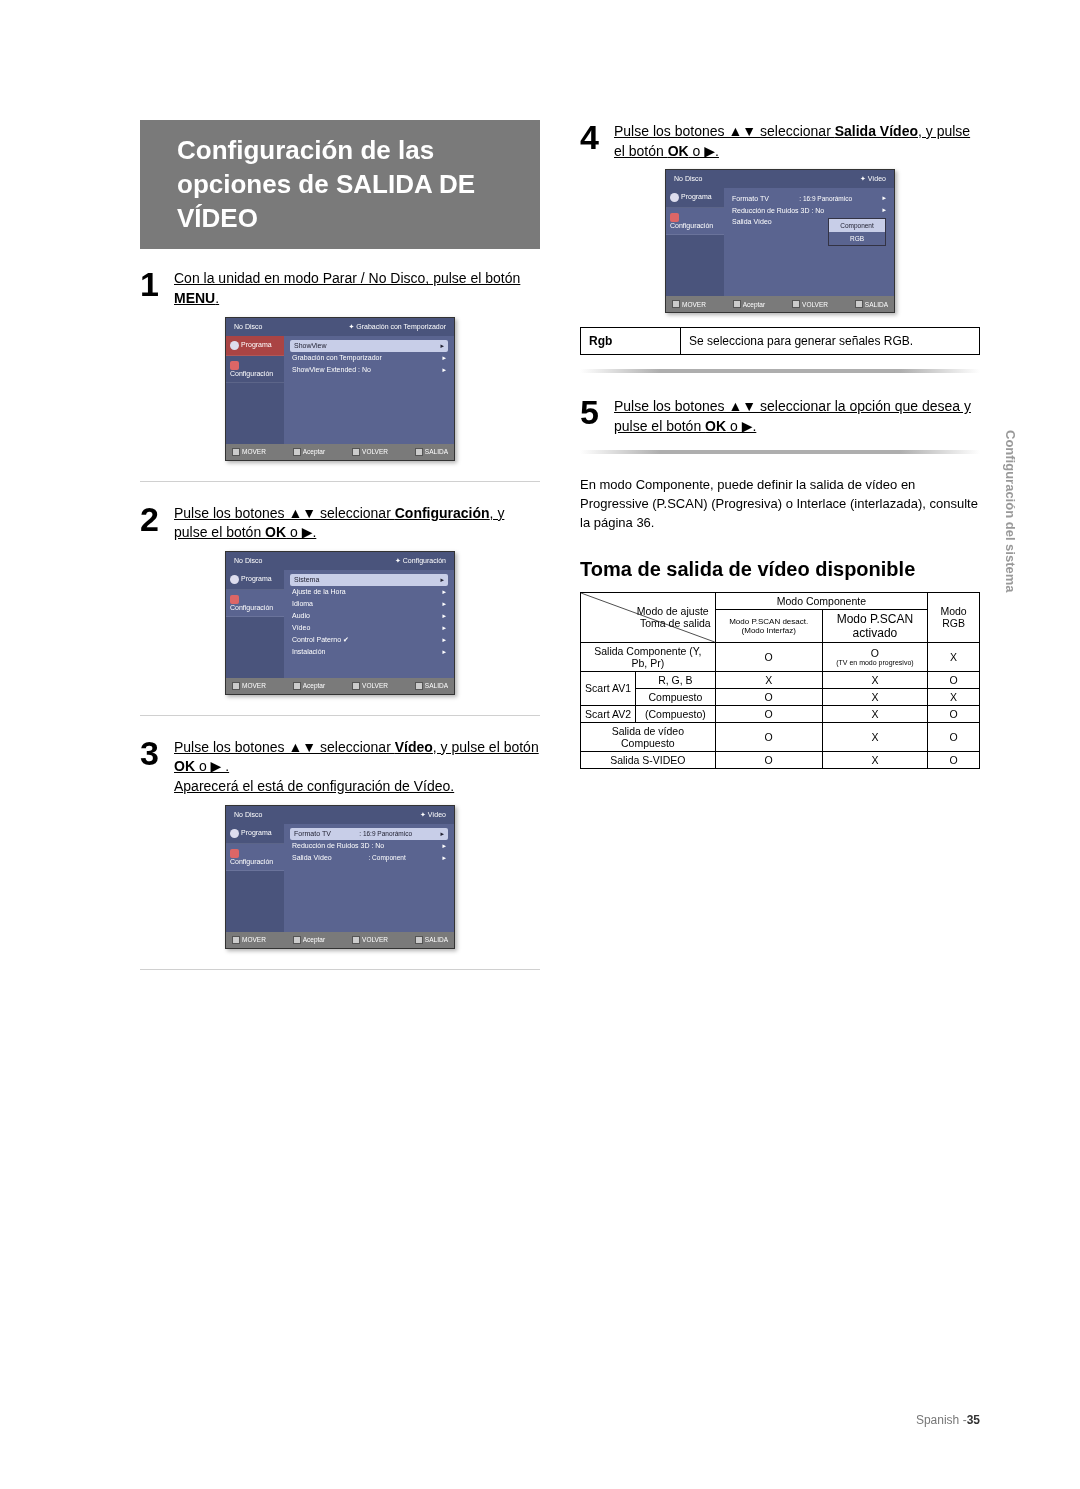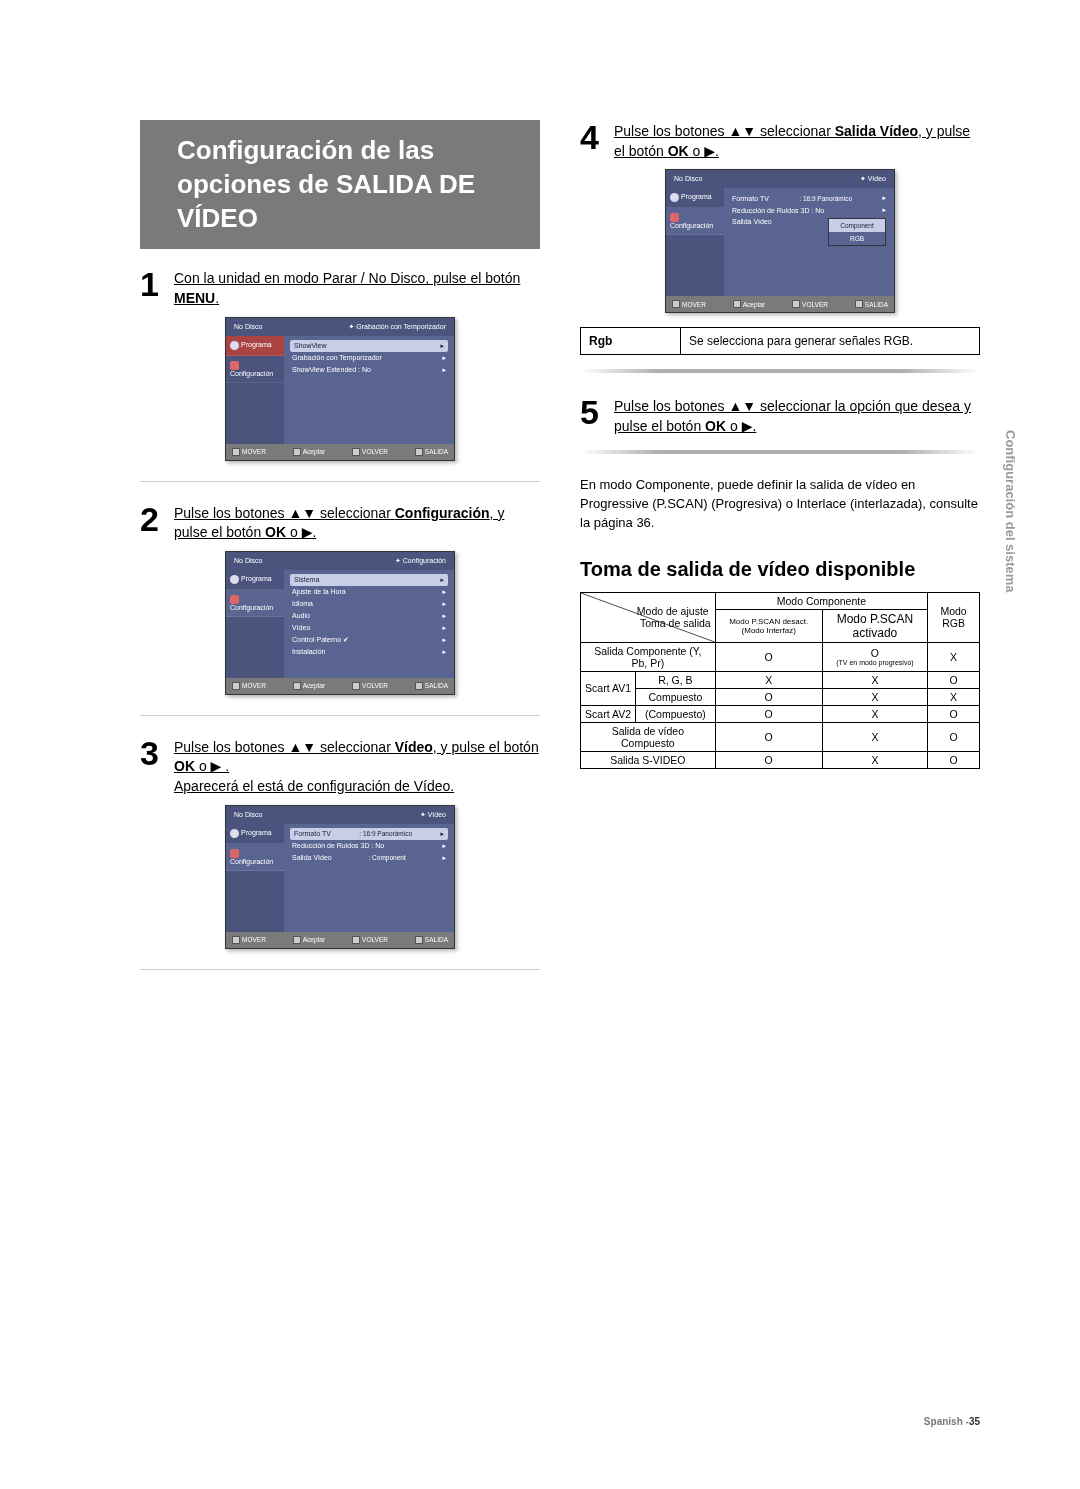--- a/index.html
+++ b/index.html
@@ -124,23 +124,22 @@
     top: 430px;
     writing-mode: vertical-rl;
     font-size: 13px;
     font-weight: bold;
     color: #999;
   }
   .footer {
     position: absolute;
     bottom: 62px;
     right: 100px;
-    font-size: 10px;
+    font-size: 12px;
     color: #777;
-    font-weight: bold;
   }
   .footer b { color: #333; }
 </style>
 </head>
 <body>
 
 <div class="page">
 
   <div class="col col-left">
     <div class="title-box">Configuración de las opciones de SALIDA DE VÍDEO</div>

